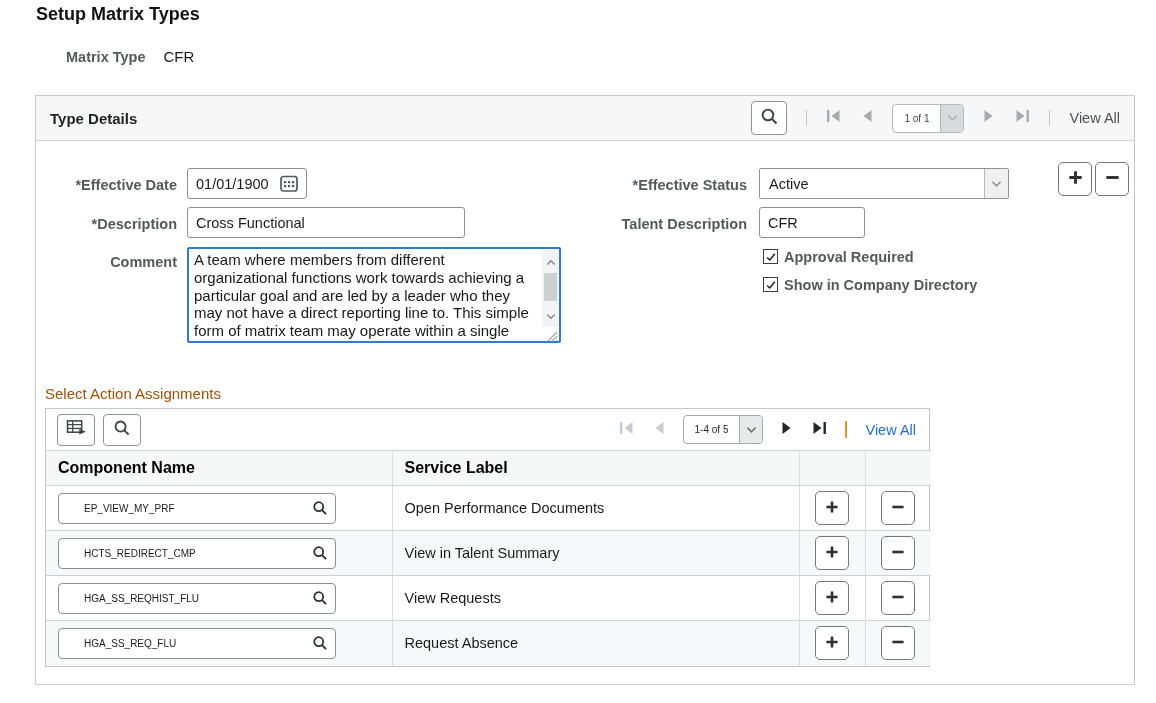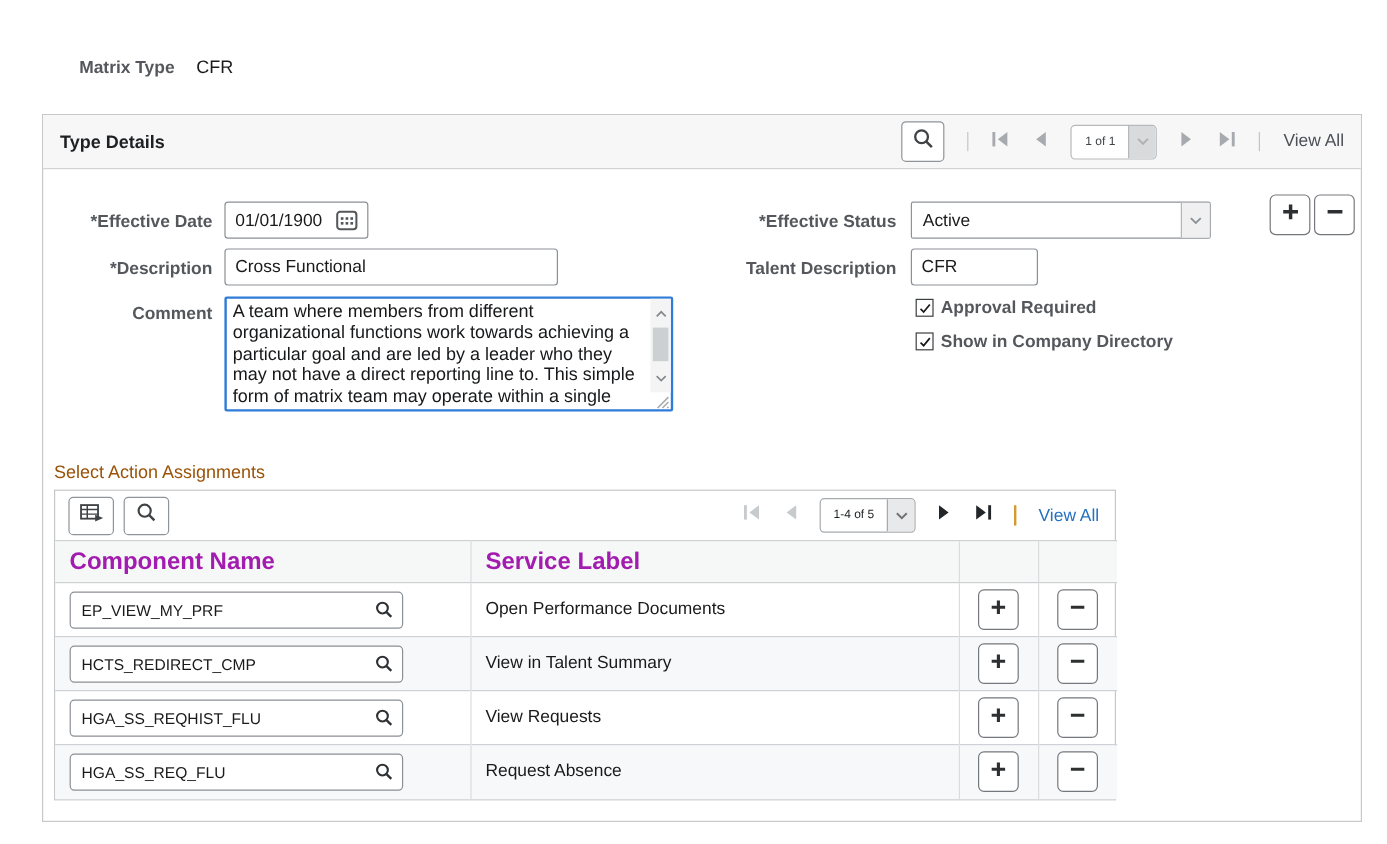--- a/index.html
+++ b/index.html
@@ -56,35 +56,36 @@
   
   .grid-heading { position:absolute; left:9px; top:244px; font-size:15px; font-weight:normal; color:#9a5308; }
   .grid-box { position:absolute; left:9px; top:267px; width:885px; border:1px solid #c6c7c8; background:#fff; }
   .grid-toolbar { height:41px; display:flex; align-items:center; padding:0 11px; }
   .tb-btn { width:38px; height:32px; margin-right:8px; }
   .grid-pag { margin-left:auto; display:flex; align-items:center; gap:18px; margin-right:2px; }
   .vsep-orange { width:2px; height:17px; background:#d39b2f; }
 
   table.grid { width:100%; border-collapse:collapse; table-layout:fixed; }
   table.grid th { background:#f6f7f7; border-top:1px solid #cfd0d1; border-bottom:1px solid #cfd0d1;
-                  font-size:20px; font-weight:bold; color:#a21caf; text-align:left; height:35px; padding:0 12px; }
+                  font-size:16px; font-weight:bold; color:#000000; text-align:left; height:35px; padding:0 12px; }
   table.grid td { height:45px; padding:0 12px; font-size:14.5px; color:#1a1a1a; border-top:1px solid #ccd2d7; }
   table.grid th + th, table.grid td + td { border-left:1px solid #dadde0; }
   table.grid tr:nth-child(even) td { background:#f7f8f9; }
   .lookup-wrap { position:relative; width:278px; }
   .lookup-input { width:278px; height:31px; border:1px solid #8b9095; border-radius:4px; background:#fff;
-                  font-family:"Liberation Sans",sans-serif; font-size:13px; color:#1a1a1a; padding:0 30px 0 9px; }
+                  font-family:"Liberation Sans",sans-serif; font-size:10px; color:#1a1a1a; padding:0 30px 0 25px; }
   .lookup-glass { position:absolute; right:8px; top:7px; cursor:pointer; }
   .cell-pm { width:34px; height:34px; background:#fff; border:1px solid #74787c; border-radius:5px; display:flex; align-items:center; justify-content:center; cursor:pointer; margin:0 auto; }
 </style>
 </head>
 <body>
 
 <div class="screen">
 
+  <div class="page-title">Setup Matrix Types</div>
 
   <div class="matrix-type-row">
     <span class="mt-label">Matrix Type</span>
     <span class="mt-value">CFR</span>
   </div>
 
   <div class="td-box">
 
     <div class="td-header">
       <span class="td-title">Type Details</span>

